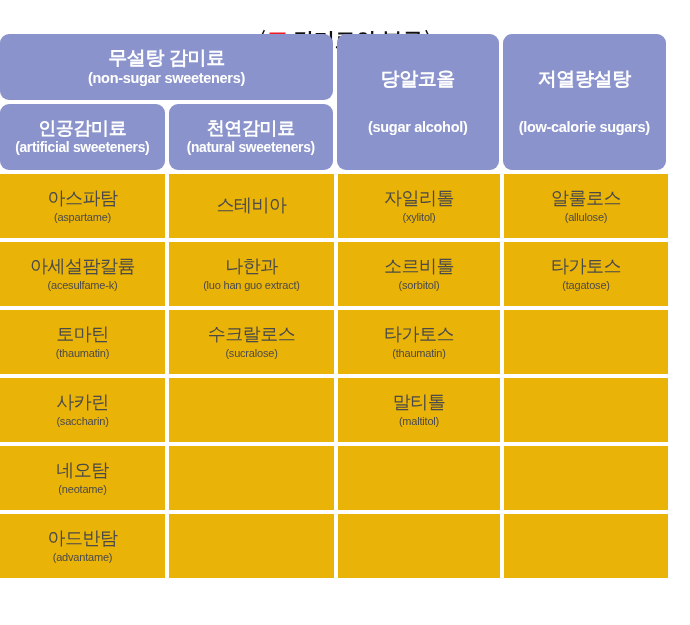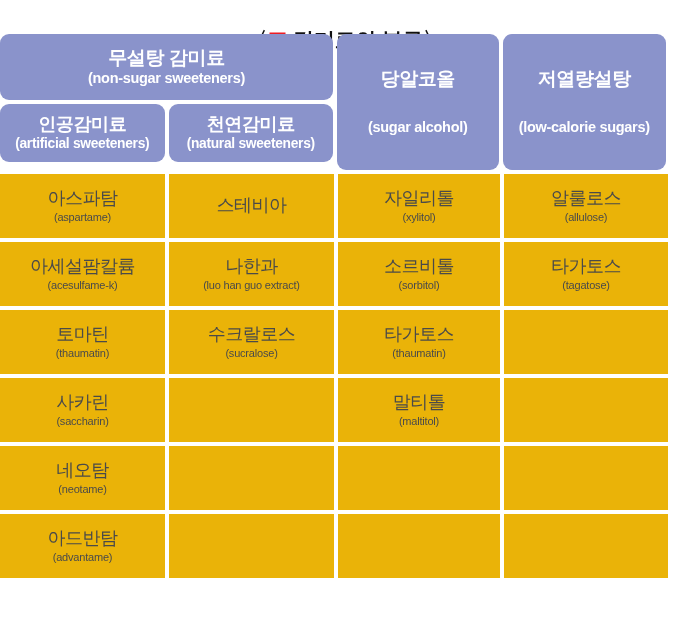--- a/index.html
+++ b/index.html
@@ -61,21 +61,21 @@
     line-height: 1.18;
     box-sizing: border-box;
   }
   .th-span-top {
     height: 66px;
     border-radius: 9px 9px 9px 9px;
   }
   .th-sub-row {
     display: flex;
     gap: 4px;
-    height: 58px;
+    height: 66px;
   }
   .th-sub {
     flex: 1 1 0;
     min-width: 0;
   }
   .th-tall {
     width: 162px;
     height: 136px;
     gap: 28px;
   }

